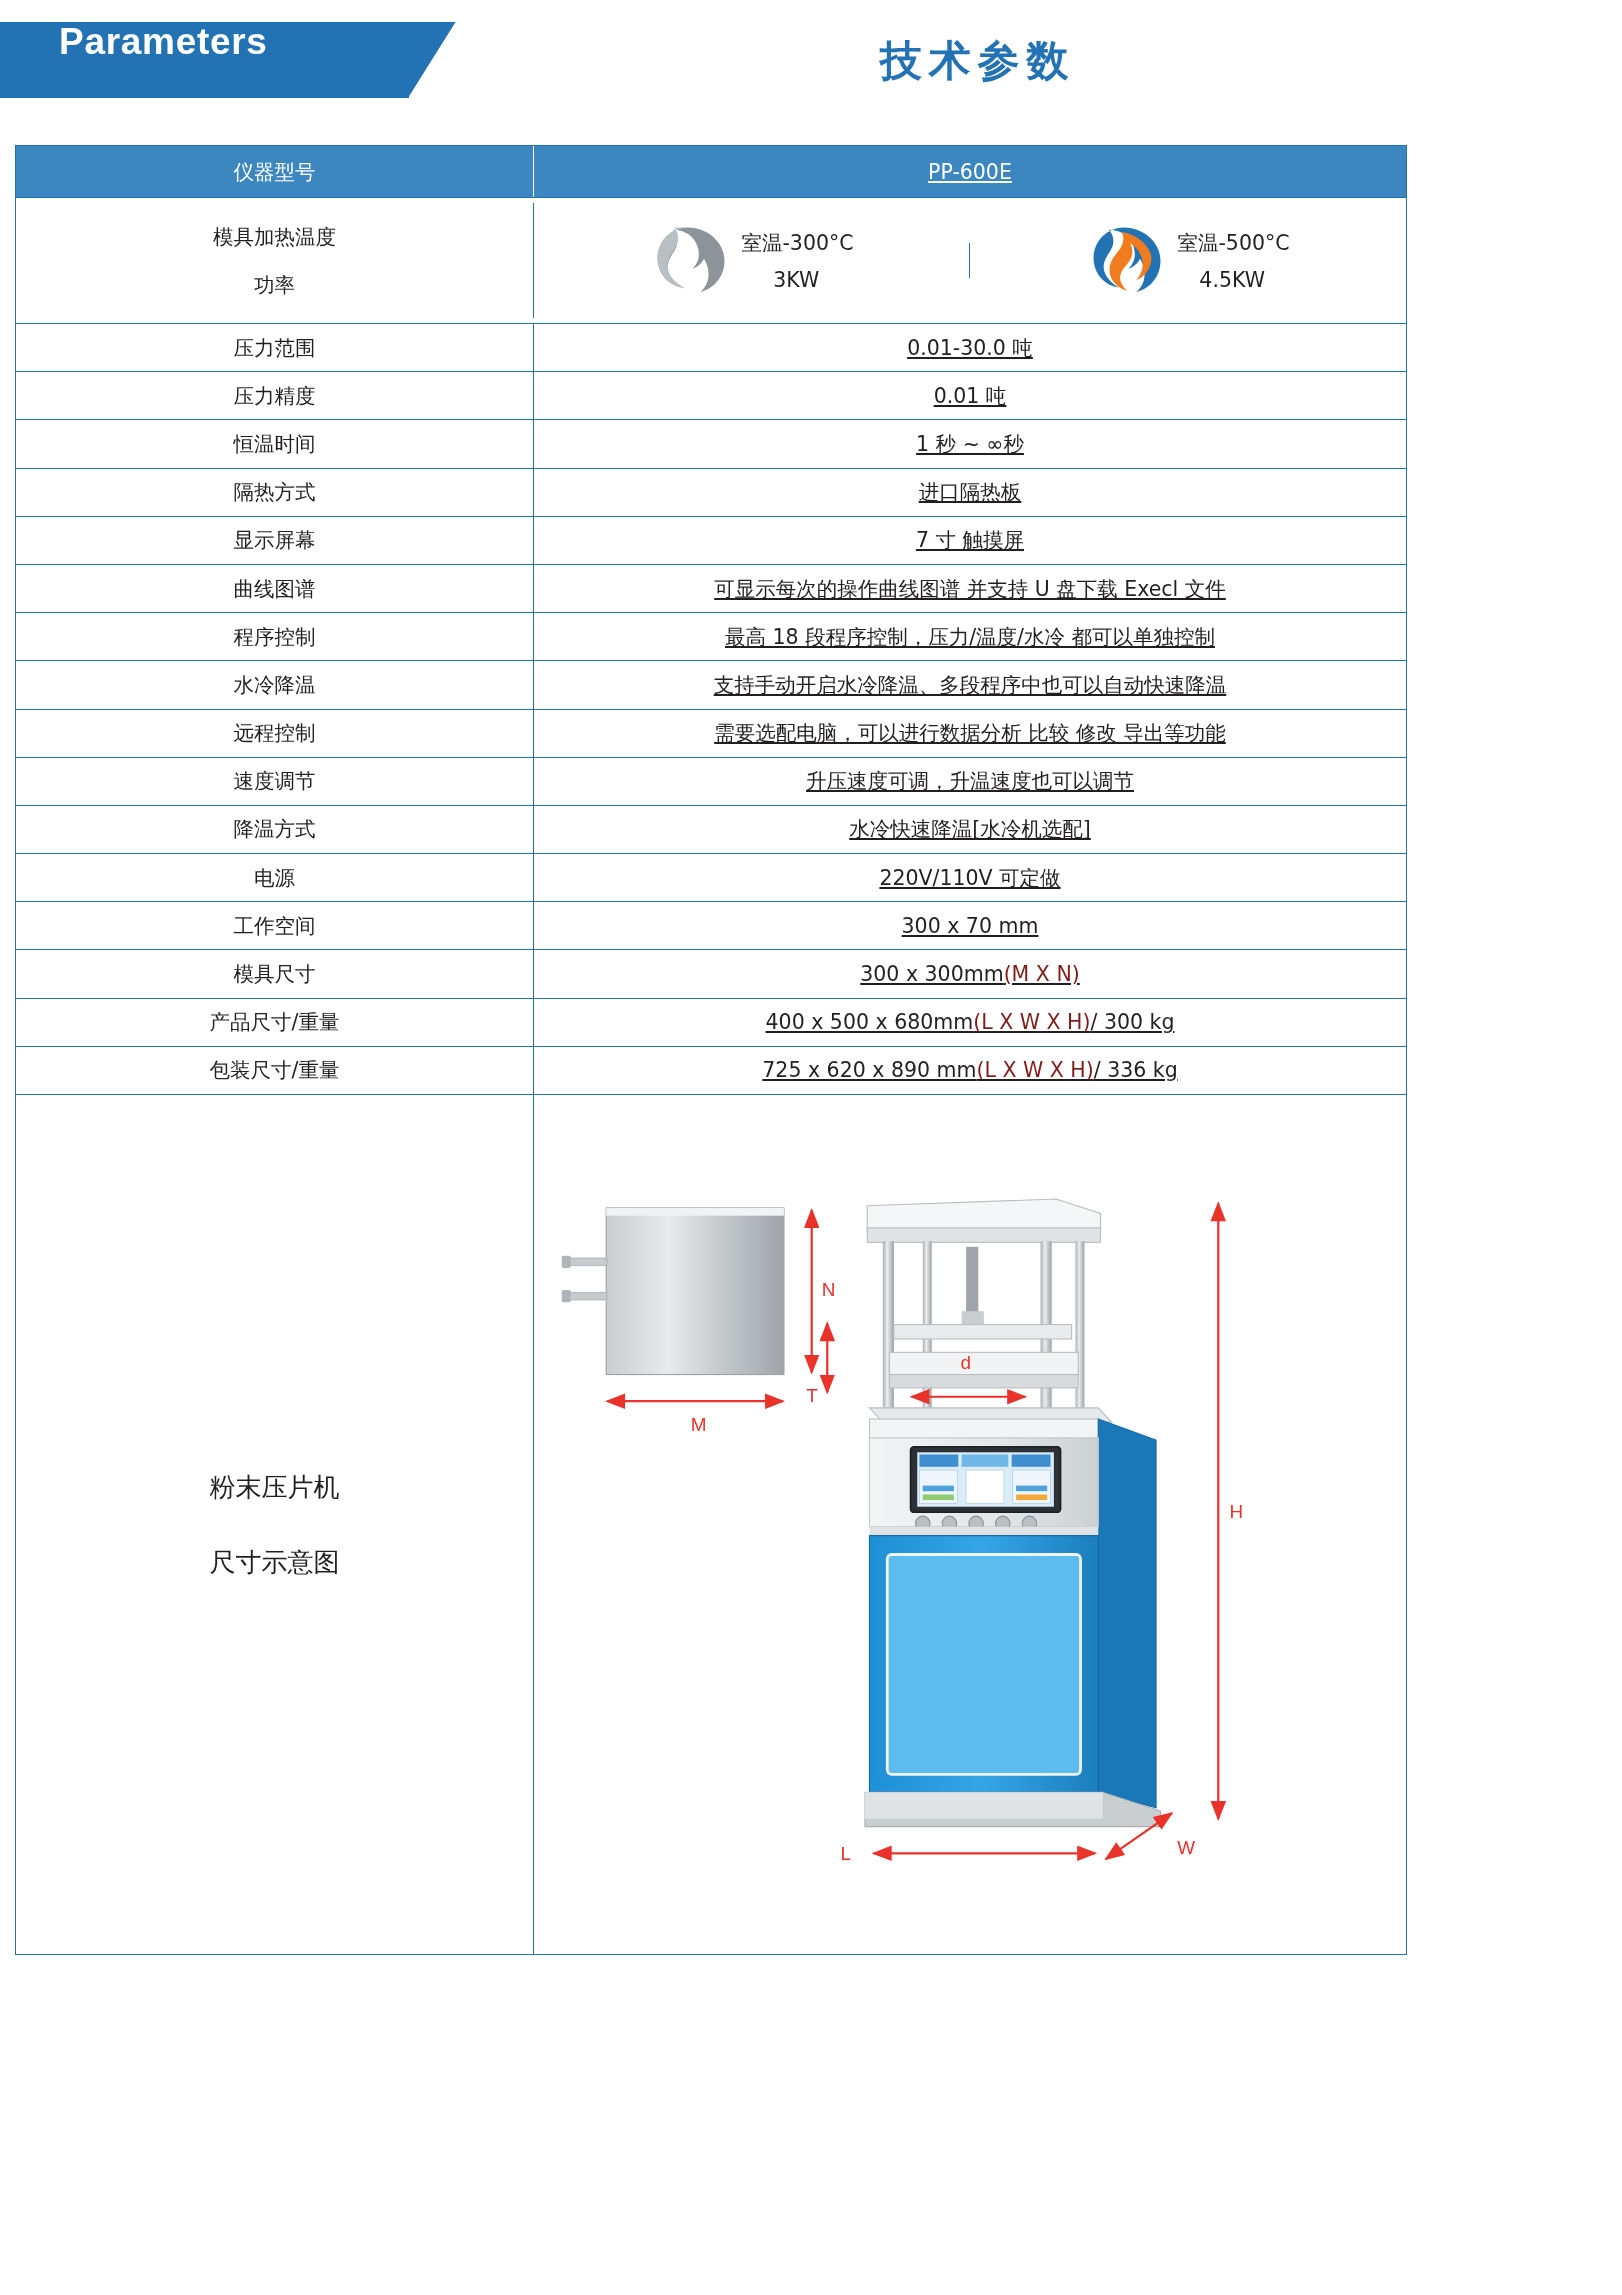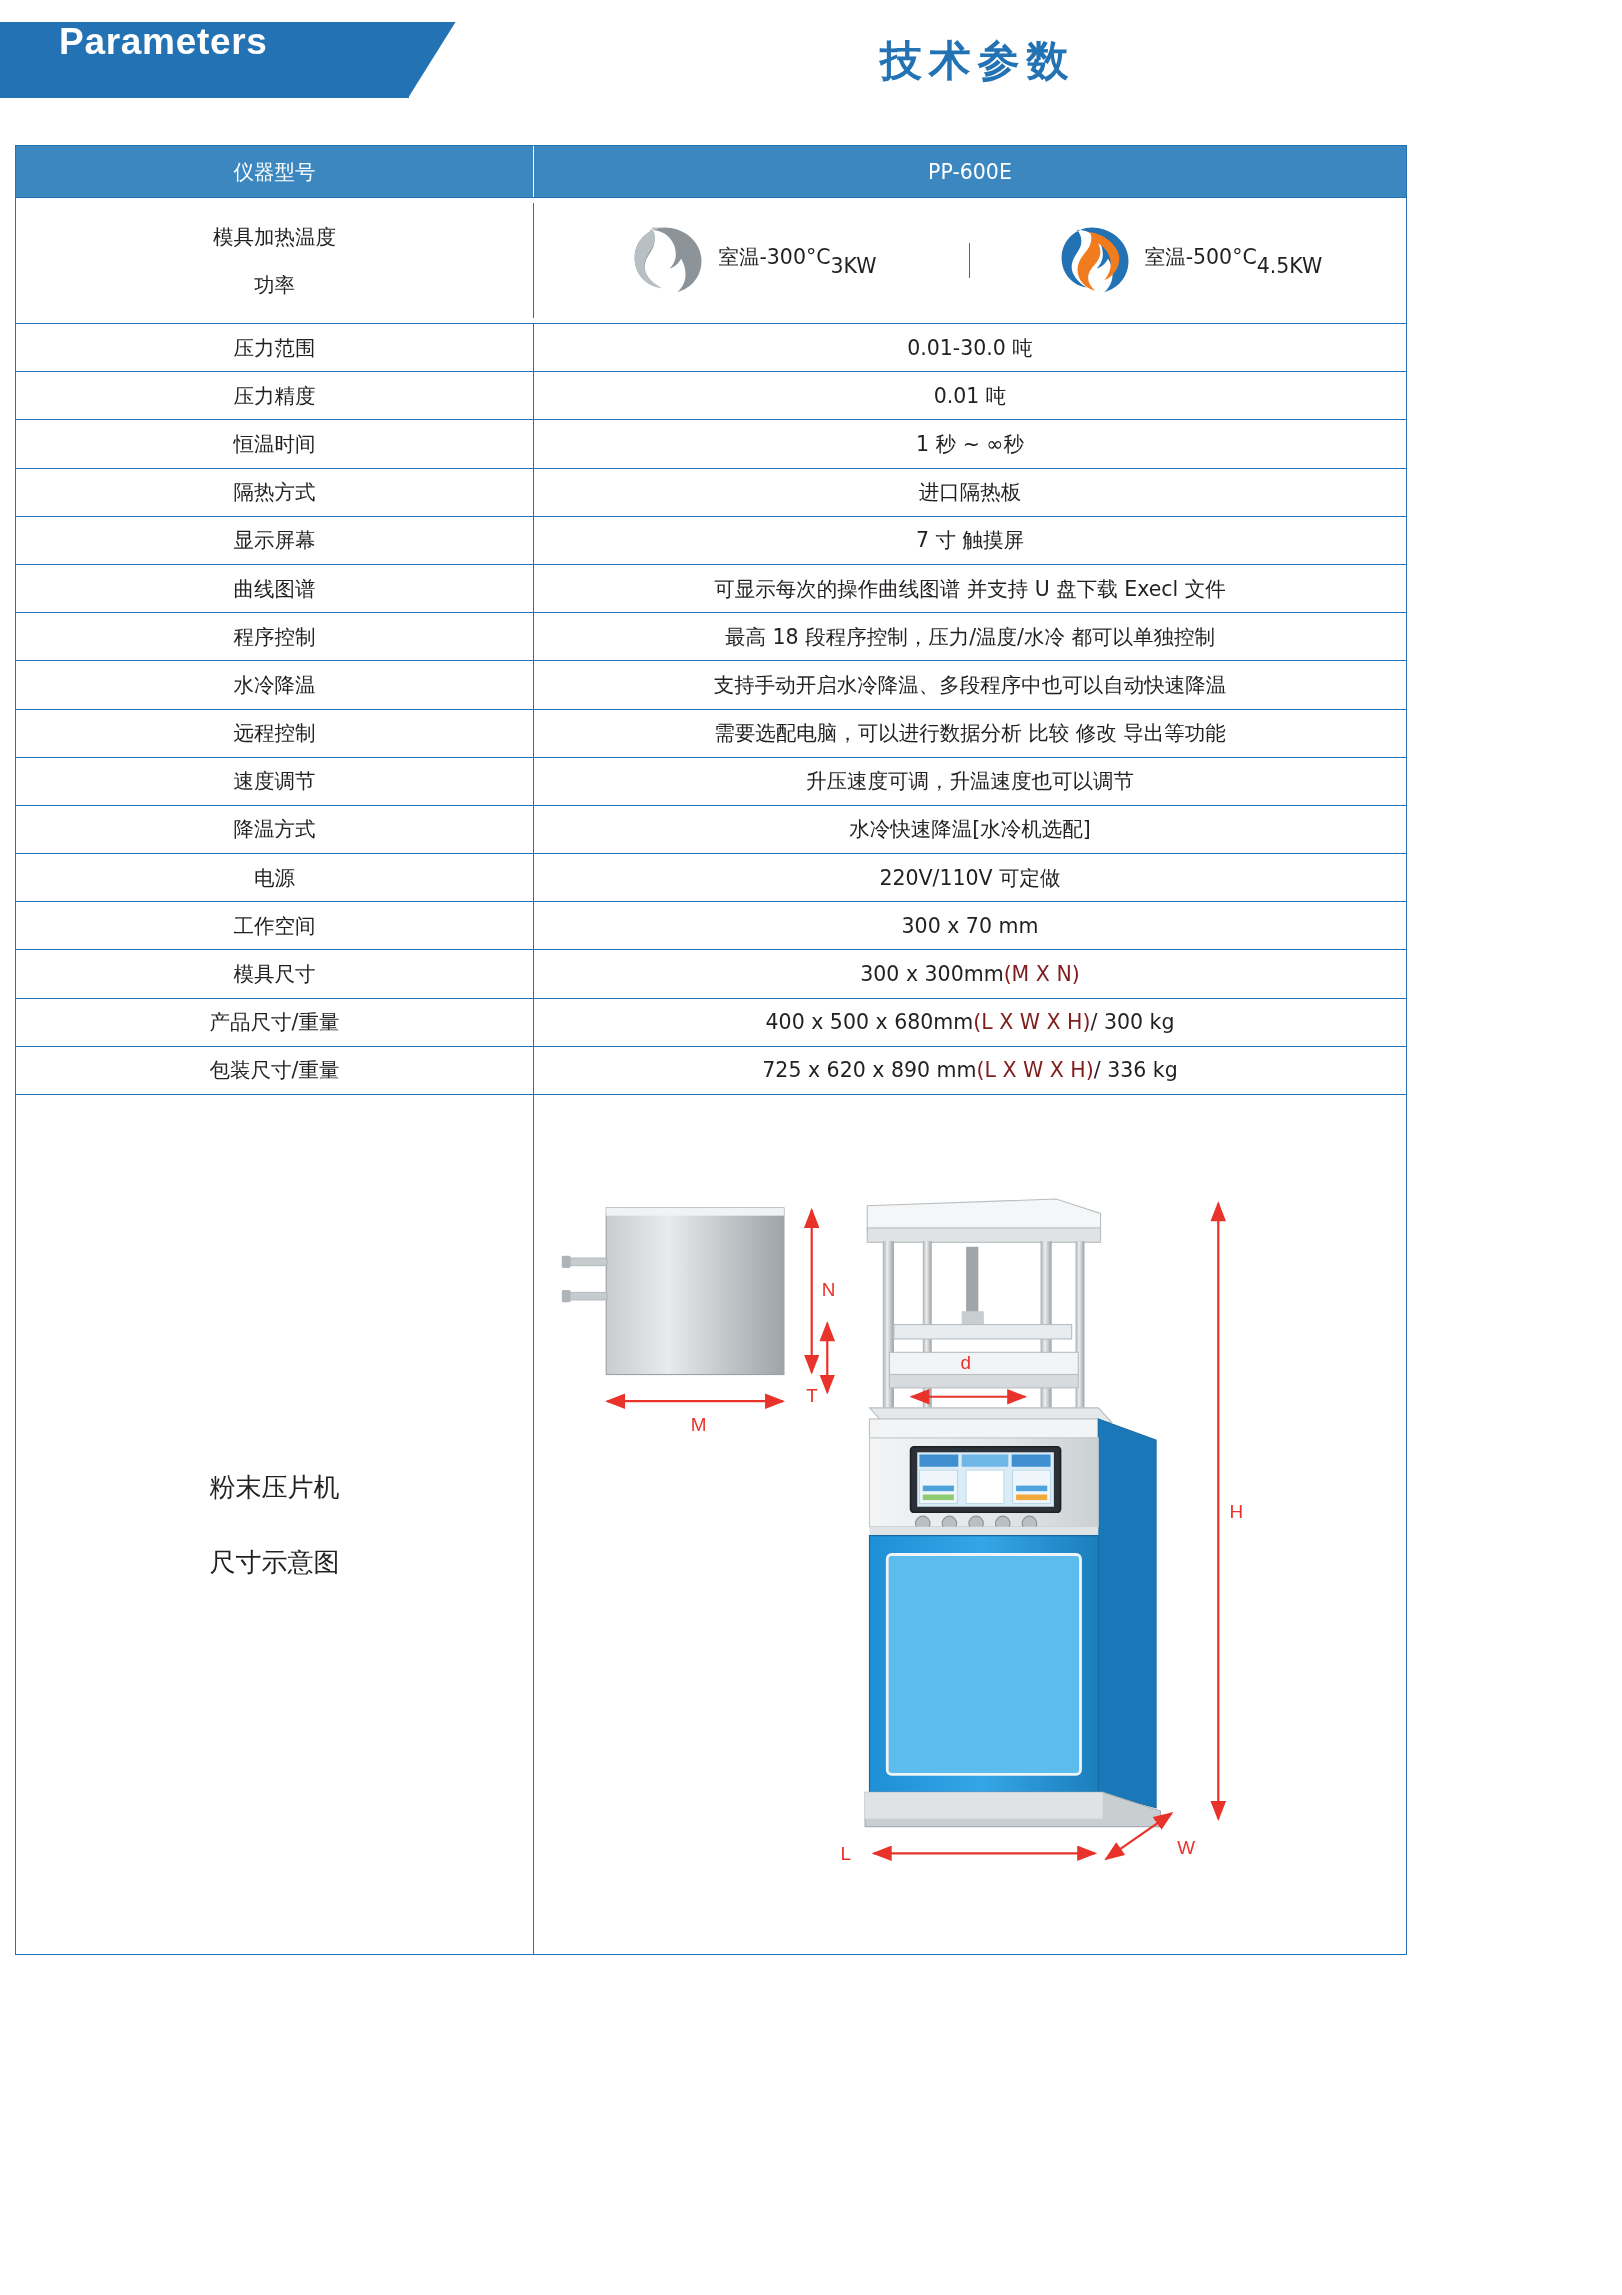--- a/index.html
+++ b/index.html
@@ -92,20 +92,21 @@
   .cell-value {
     flex: 1 1 auto;
     display: flex;
     align-items: center;
     justify-content: center;
     font-size: 20.5px;
     color: #231f20;
     padding: 9.6px 6.8px;
     text-align: center;
     font-family: "DejaVu Sans", "Liberation Sans", sans-serif;
+    text-decoration: underline;
   }
 
   
   .row-head { background: #3c87c0; min-height: 52px; }
   .row-head .cell-label {
     color: #ffffff;
     border-right: 1.4px solid #ffffff;
     font-size: 20.5px;
   }
   .row-head .cell-value { color: #ffffff; font-size: 20.5px; }
@@ -138,20 +139,21 @@
     background: #2272b4;
   }
   .flame-icon {
     width: 76px; height: 76px;
     position: relative;
     flex: 0 0 76px;
   }
   .flame-icon svg { width: 76px; height: 76px; display: block; }
   .temp-text {
     display: flex;
+    flex-direction: column;
     gap: 0;
     font-size: 20.5px;
     color: #231f20;
     font-family: "DejaVu Sans", "Liberation Sans", sans-serif;
   }
   .temp-text .l1 { text-align: left; padding-left: 2.7px; }
   .temp-text .l2 { text-align: center; padding-top: 11px; }
 
   .accent-red { color: #7f1d1d; }
 

